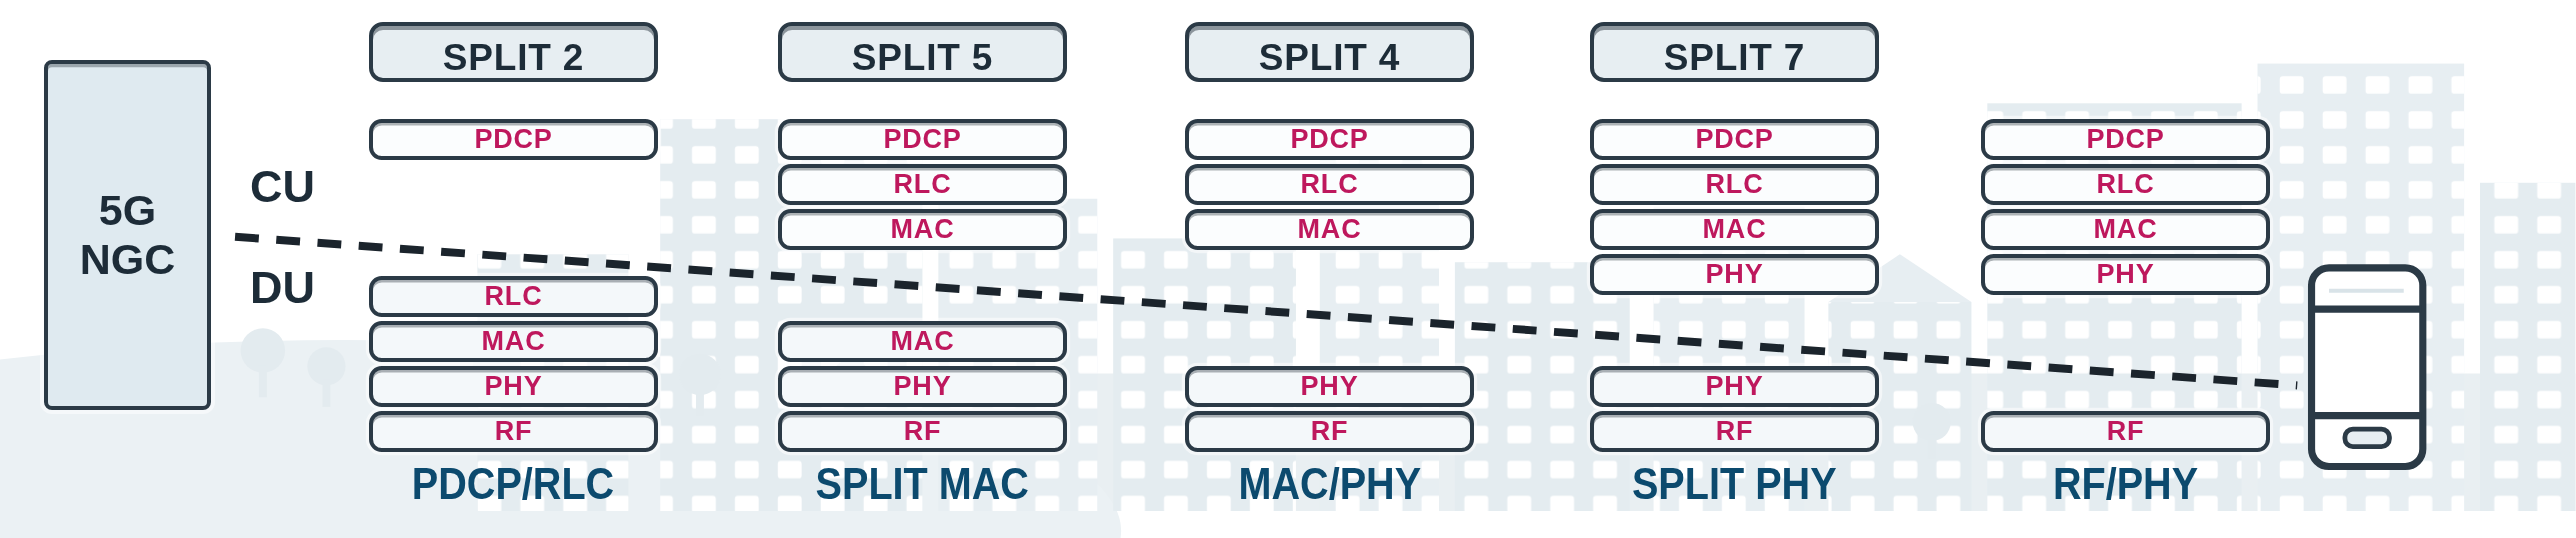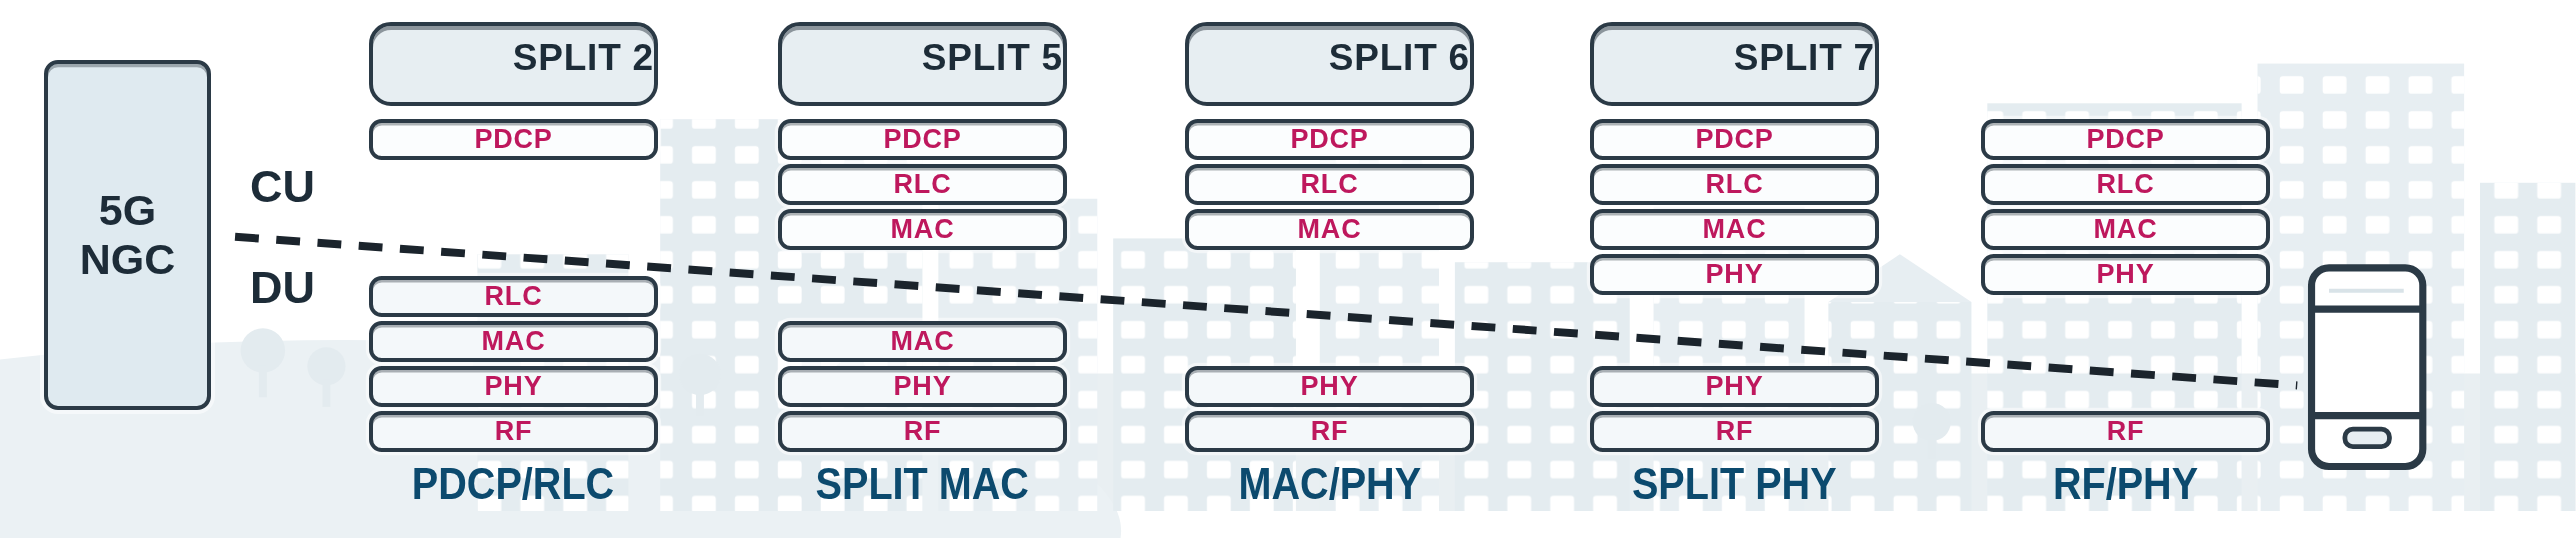--- a/index.html
+++ b/index.html
@@ -8,42 +8,42 @@
     background:#ffffff;
     font-family:"Liberation Sans", sans-serif;
     -webkit-font-smoothing:antialiased;
   }
   svg{display:block;}
   #bg-scene,#divider-svg,#phone-svg{position:absolute;left:0;top:0;}
   #bg-scene{z-index:0;}
   #divider-svg{z-index:1;}
   .core-box{
     position:absolute;left:44px;top:60px;width:167px;height:350px;
-    box-sizing:border-box;border:4.8px solid #2b3a46;border-radius:14px;
+    box-sizing:border-box;border:4.8px solid #2b3a46;border-radius:8px;
     background:#dfeaf0;z-index:2;
     display:flex;flex-direction:column;align-items:center;justify-content:center;
     font-size:43px;font-weight:bold;color:#1d2c38;line-height:49px;text-align:center;
     box-shadow:inset 0 3.2px 0 rgba(28,40,50,.35), 0 0 0 4px rgba(255,255,255,.5);
   }
   .side-label{
     position:absolute;width:95px;z-index:2;
     font-size:45px;font-weight:bold;color:#1d2c38;
   }
   #cu-label{left:250px;top:161px;}
   #du-label{left:250px;top:262px;}
   .col{position:absolute;top:0;bottom:0;width:289px;z-index:2;}
   .col-1{left:369px;}
   .col-2{left:778px;}
   .col-3{left:1185px;}
   .col-4{left:1590px;}
   .col-5{left:1981px;}
   .hdr-box{
-    position:absolute;top:22px;left:0;right:0;height:84px;box-sizing:border-box;
-    border:4px solid #2b3a46;border-radius:22px;background:#e7eef2;
-    text-align:right;line-height:64px;font-size:37px;font-weight:bold;color:#1d2c38;
+    position:absolute;top:22px;left:0;right:0;height:60px;box-sizing:border-box;
+    border:4px solid #2b3a46;border-radius:14px;background:#e7eef2;
+    text-align:center;line-height:64px;font-size:37px;font-weight:bold;color:#1d2c38;
     letter-spacing:0.8px;
     box-shadow:inset 0 4px 0 rgba(28,40,50,.45), 0 0 0 4px rgba(255,255,255,.55);
   }
   .cu-stack{position:absolute;top:119px;left:0;right:0;}
   .du-stack{position:absolute;bottom:86px;left:0;right:0;}
   .layer-box{
     box-sizing:border-box;height:41px;margin-bottom:4px;
     border:4px solid #2b3a46;border-radius:12.7px;background:#fbfdfe;
     text-align:center;line-height:33px;font-size:27px;font-weight:bold;color:#be185d;
     letter-spacing:0.8px;
@@ -172,21 +172,21 @@
     </div>
     <div class="du-stack">
       <div class="layer-box">MAC</div>
       <div class="layer-box">PHY</div>
       <div class="layer-box">RF</div>
     </div>
     <div class="caption"><span>SPLIT MAC</span></div>
   </div>
 
   <div class="col col-3">
-    <div class="hdr-box">SPLIT 6</div>
+    <div class="hdr-box">SPLIT 4</div>
     <div class="cu-stack">
       <div class="layer-box">PDCP</div>
       <div class="layer-box">RLC</div>
       <div class="layer-box">MAC</div>
     </div>
     <div class="du-stack">
       <div class="layer-box">PHY</div>
       <div class="layer-box">RF</div>
     </div>
     <div class="caption"><span>MAC/PHY</span></div>

